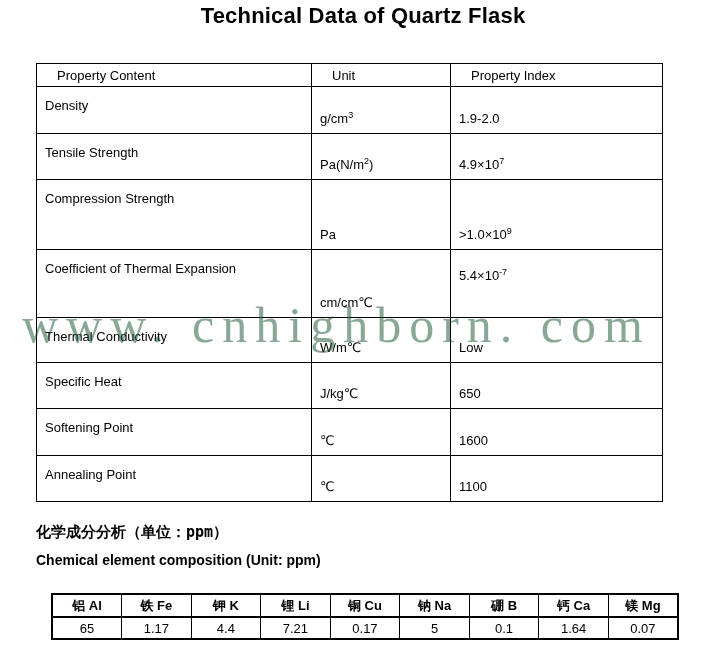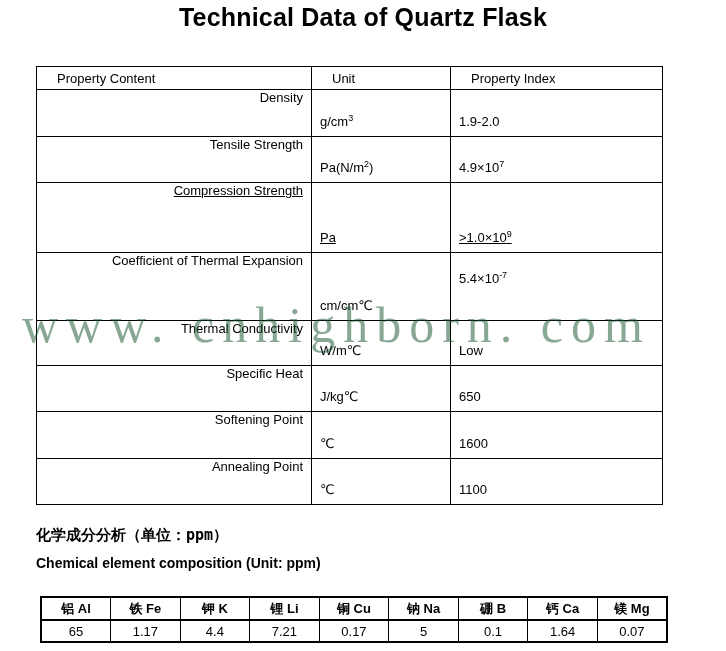--- a/index.html
+++ b/index.html
@@ -13,21 +13,21 @@
     height: 651px;
     background: #ffffff;
     color: #000000;
     font-family: "Liberation Sans", "DejaVu Sans", sans-serif;
     overflow: hidden;
   }
   .title {
     margin: 0;
     padding-top: 3px;
     text-align: center;
-    font-size: 25px;
+    font-size: 22px;
     font-weight: bold;
     letter-spacing: 0.2px;
   }
 
   
   .main-table {
     border-collapse: collapse;
     table-layout: fixed;
     width: 626px;
     margin: 34px 0 0 36px;
@@ -41,27 +41,27 @@
     font-size: 13px;
     font-weight: normal;
     text-align: left;
     padding: 2px 8px;
     overflow: hidden;
   }
   .main-table thead tr { height: 23px; }
   .main-table thead th { vertical-align: middle; padding-left: 20px; }
   .main-table tbody tr:nth-child(1) { height: 47px; }
   .main-table tbody tr:nth-child(2) { height: 46px; }
-  .main-table tbody tr:nth-child(3) { height: 70px; text-decoration: underline; }
+  .main-table tbody tr:nth-child(3) { height: 70px; }
   .main-table tbody tr:nth-child(4) { height: 68px; }
   .main-table tbody tr:nth-child(5) { height: 45px; }
   .main-table tbody tr:nth-child(6) { height: 46px; }
   .main-table tbody tr:nth-child(7) { height: 47px; }
   .main-table tbody tr:nth-child(8) { height: 46px; }
-  .main-table td.prop { vertical-align: top; padding-top: 0; text-align: right; }
+  .main-table td.prop { vertical-align: top; padding-top: 11px; }
   .main-table td.unit { vertical-align: bottom; padding-bottom: 7px; }
   .main-table td.idx  { vertical-align: bottom; padding-bottom: 7px; }
   .main-table td.idx.mid { vertical-align: middle; padding-bottom: 18px; }
   sup { font-size: 9px; line-height: 0; }
 
   
   .watermark {
     position: absolute;
     left: 22px;
     top: 296px;
@@ -87,21 +87,21 @@
   }
   .heading-en {
     margin: 10px 0 8px 36px;
     font-size: 14px;
     font-weight: bold;
   }
   .comp-table {
     border-collapse: collapse;
     table-layout: fixed;
     width: 628px;
-    margin: 25px 0 0 40px;
+    margin: 25px 0 0 51px;
     border: 2px solid #000;
   }
   .comp-table th, .comp-table td {
     border: 1px solid #000;
     text-align: center;
     font-size: 13px;
     padding: 1px 2px;
   }
   .comp-table th {
     font-weight: bold;

